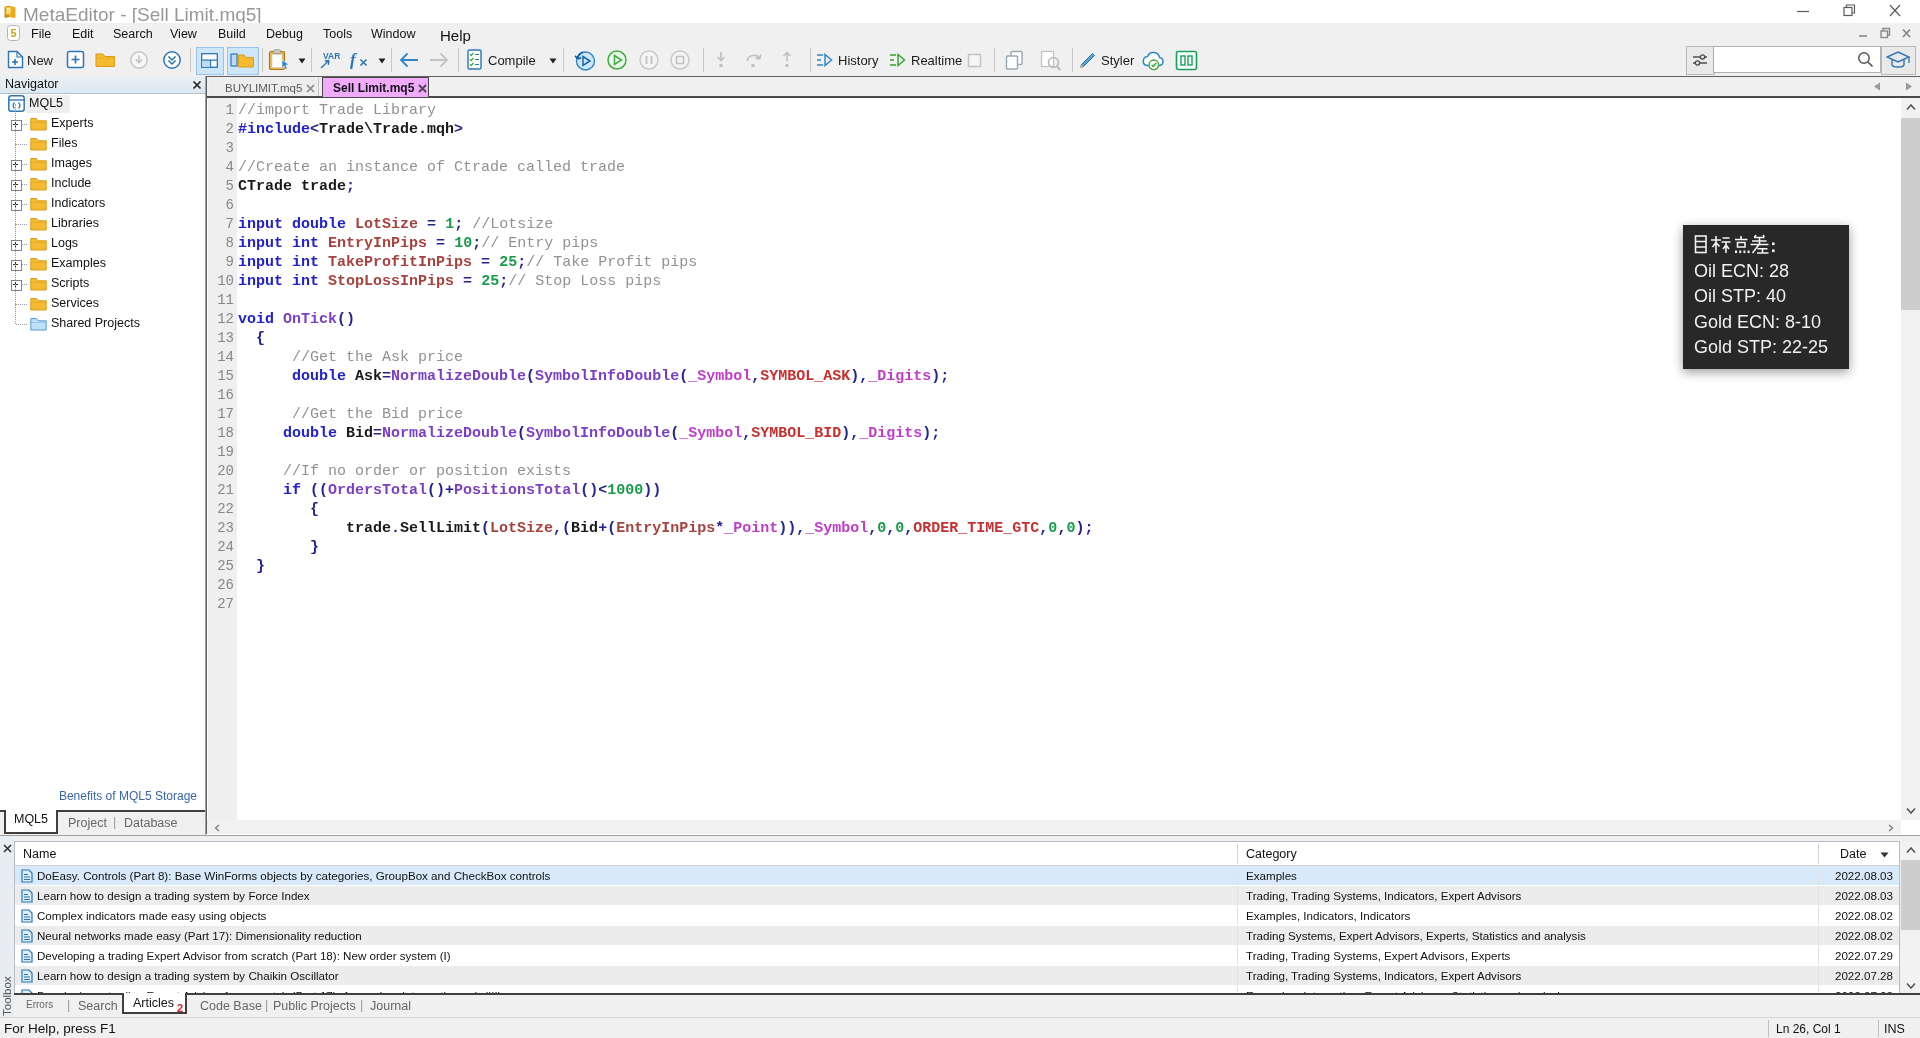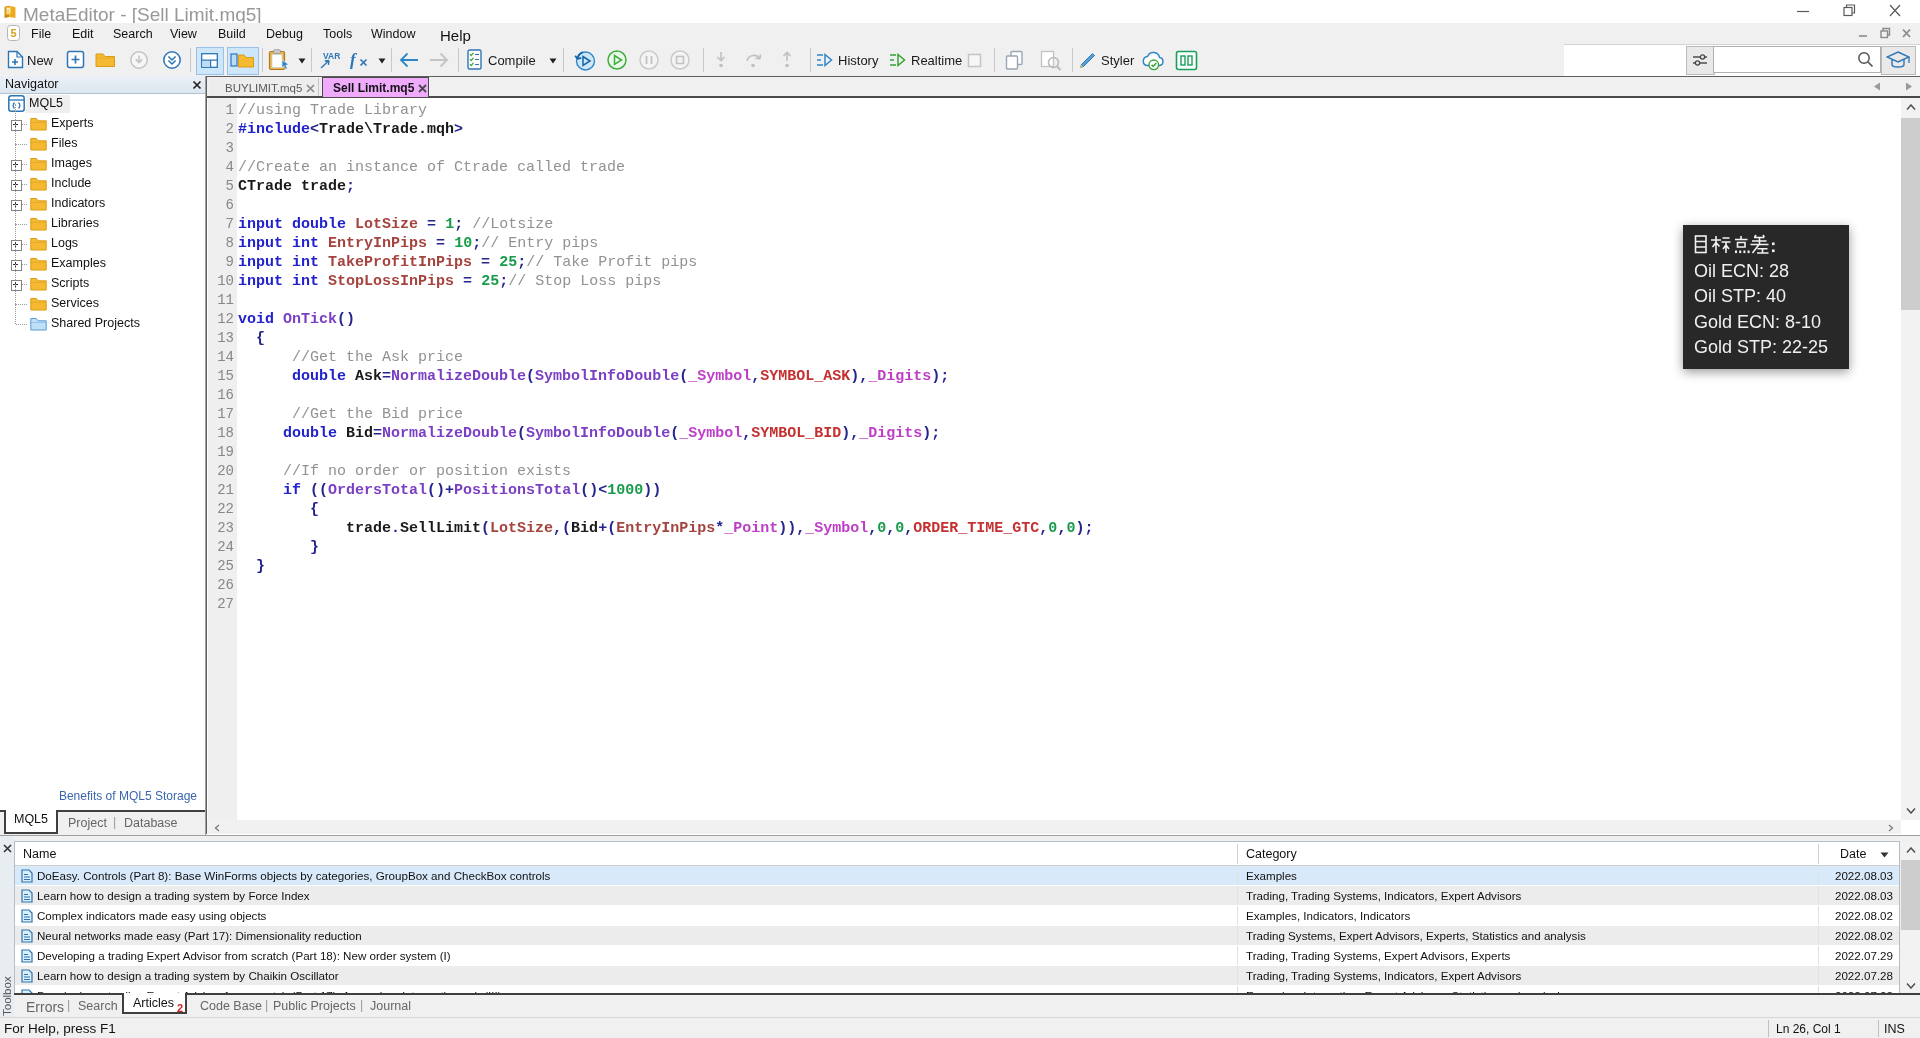--- a/index.html
+++ b/index.html
@@ -44,21 +44,21 @@
  <div class="a" style="left:371px;top:4px;font-size:12.5px;color:#111">Window</div>
  <div class="a" style="left:440px;top:4px;font-size:15px;color:#111">Help</div>
  <svg class="a" style="left:1858px;top:4px" width="58" height="13" viewBox="0 0 58 13">
   <line x1="1" y1="9" x2="9" y2="9" stroke="#8a8a8a" stroke-width="1.6"></line>
   <rect x="23" y="4" width="6.5" height="6.5" fill="none" stroke="#8a8a8a" stroke-width="1.4"></rect>
   <path d="M25 4 V1.5 H31.5 V8 H29.5" fill="none" stroke="#8a8a8a" stroke-width="1.4"></path>
   <path d="M45 2.5 L52 10 M52 2.5 L45 10" stroke="#8a8a8a" stroke-width="1.8"></path>
  </svg>
 </div>
 
-<div class="a" style="left:0;top:44px;width:1564px;height:32px;background:#f0f0f0;border-bottom:1px solid #b0b0b0">
+<div class="a" style="left:0;top:44px;width:1920px;height:32px;background:#f0f0f0;border-bottom:1px solid #b0b0b0">
  
  <svg class="a" style="left:7px;top:6px" width="17" height="19" viewBox="0 0 17 19">
   <path d="M1.5 1.5 H10 L15.5 7 V17.5 H1.5 Z" fill="#fff" stroke="#2e75b6" stroke-width="1.4"></path>
   <path d="M10 1.5 V7 H15.5" fill="none" stroke="#2e75b6" stroke-width="1.2"></path>
   <path d="M8 9 V15 M5 12 H11" stroke="#2e75b6" stroke-width="1.6"></path>
  </svg>
  <div class="a" style="left:27px;top:9px;font-size:13px;color:#1a1a1a">New</div>
  
  <svg class="a" style="left:66px;top:6px" width="19" height="19" viewBox="0 0 19 19">
   <rect x="1.5" y="1.5" width="16" height="16" rx="2" fill="#fff" stroke="#2e75b6" stroke-width="1.5"></rect>
@@ -410,21 +410,21 @@
 19
 20
 21
 22
 23
 24
 25
 26
 27</pre>
 
- <pre class="a" style="left:31px;top:24px;font-size:15px;line-height:19px;font-weight:700;color:#1a1a1a"><span class="m">//using Trade Library</span>
+ <pre class="a" style="left:31px;top:24px;font-size:15px;line-height:19px;font-weight:700;color:#1a1a1a"><span class="m">//import Trade Library</span>
 <span class="k">#include</span><span class="o">&lt;</span>Trade\Trade.mqh<span class="o">&gt;</span>
 
 <span class="m">//Create an instance of Ctrade called trade</span>
 CTrade trade<span class="o">;</span>
 
 <span class="k">input</span> <span class="k">double</span> <span class="v">LotSize</span> <span class="o">=</span> <span class="n">1</span><span class="o">;</span> <span class="m">//Lotsize</span>
 <span class="k">input</span> <span class="k">int</span> <span class="v">EntryInPips</span> <span class="o">=</span> <span class="n">10</span><span class="o">;</span><span class="m">// Entry pips</span>
 <span class="k">input</span> <span class="k">int</span> <span class="v">TakeProfitInPips</span> <span class="o">=</span> <span class="n">25</span><span class="o">;</span><span class="m">// Take Profit pips</span>
 <span class="k">input</span> <span class="k">int</span> <span class="v">StopLossInPips</span> <span class="o">=</span> <span class="n">25</span><span class="o">;</span><span class="m">// Stop Loss pips</span>
 
@@ -595,21 +595,21 @@
       </svg>
   <div class="a" style="left:0;top:18px;width:19px;height:70px;background:#cdcdcd"></div>
   <svg class="a" style="left:5px;top:141px" width="10" height="6" viewBox="0 0 10 6">
         <path d="M1 0.5 L5 5 L9 0.5" fill="none" stroke="#505050" stroke-width="1.5"></path>
       </svg>
  </div>
 
  <div class="a" style="left:14px;top:157px;width:1906px;height:25px;background:#f0f0f0"></div>
  <div class="a" style="left:14px;top:157px;width:1906px;height:2px;background:#3f3f3f"></div>
  <div class="a" style="left:1px;top:136px;width:13px;height:44px;writing-mode:vertical-rl;transform:rotate(180deg);font-size:11.5px;color:#555">Toolbox</div>
- <div class="a" style="left:26px;top:163px;font-size:14px;color:#666">Errors</div>
+ <div class="a" style="left:26px;top:163px;font-size:10px;color:#666">Errors</div>
  <div class="a" style="left:67px;top:162px;font-size:12.5px;color:#999">|</div>
  <div class="a" style="left:78px;top:163px;font-size:12.5px;color:#666">Search</div>
  <div class="a" style="left:122px;top:157px;width:65px;height:21px;background:#fff;border:2px solid #3f3f3f;border-top:none;box-sizing:border-box">
    <div class="a" style="left:9px;top:3px;font-size:12.5px;color:#111">Articles</div>
    <div class="a" style="left:53px;top:9px;font-size:11px;font-weight:700;color:#c22">2</div>
  </div>
  <div class="a" style="left:200px;top:163px;font-size:12.5px;color:#666">Code Base</div>
  <div class="a" style="left:265px;top:162px;font-size:12.5px;color:#999">|</div>
  <div class="a" style="left:273px;top:163px;font-size:12.5px;color:#666">Public Projects</div>
  <div class="a" style="left:360px;top:162px;font-size:12.5px;color:#999">|</div>

